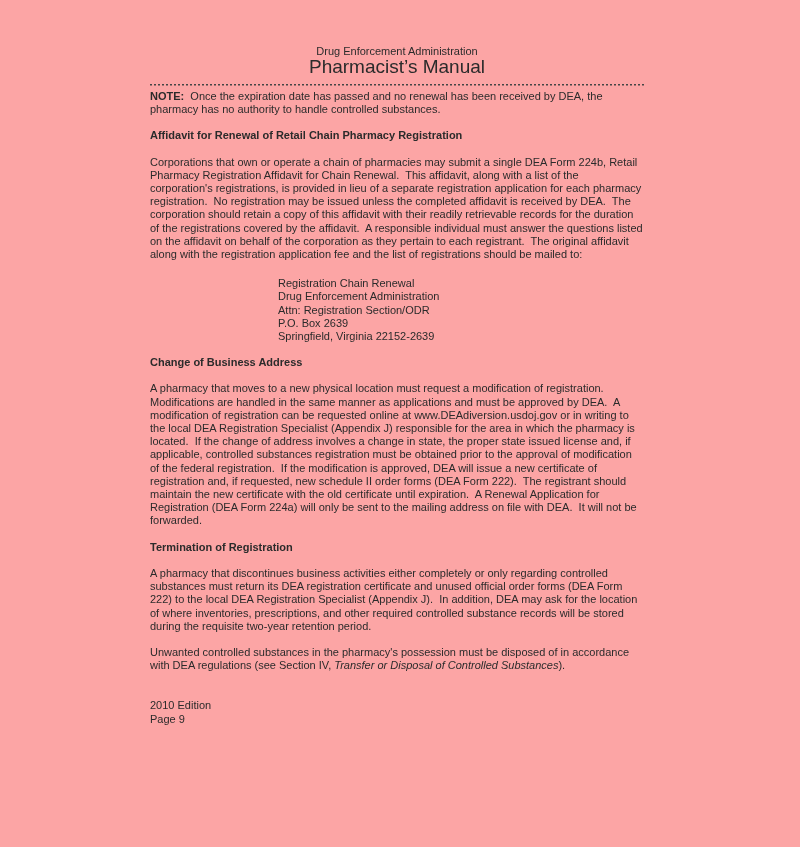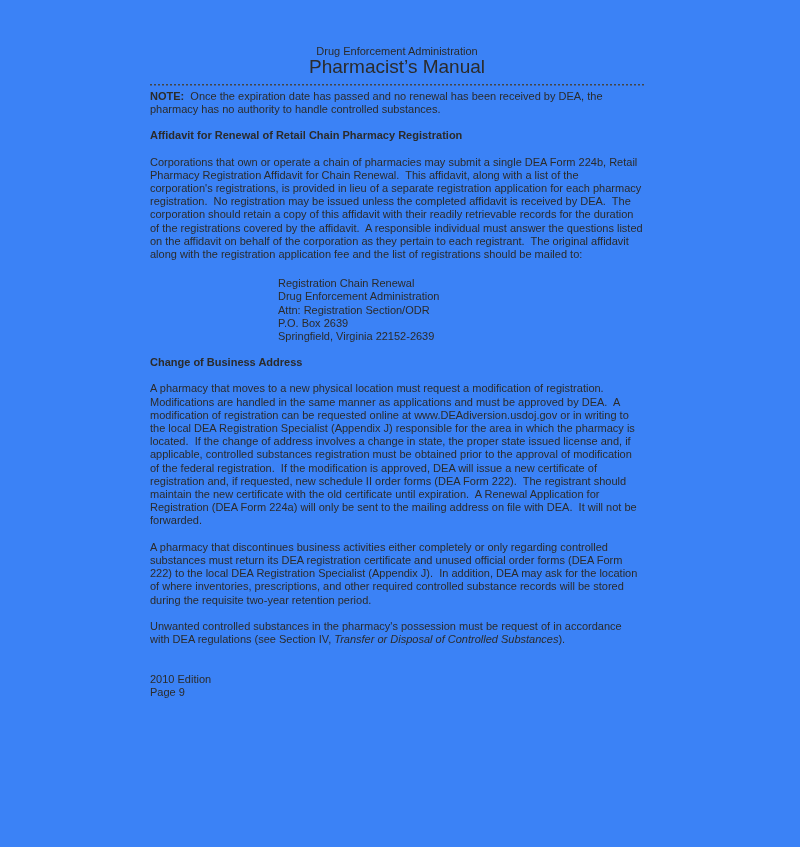--- a/index.html
+++ b/index.html
@@ -4,21 +4,21 @@
 <style>
   html, body {
     margin: 0;
     padding: 0;
     background: #ffffff;
   }
   .page {
     position: relative;
     width: 800px;
     height: 847px;
-    background: #3b82f6;
+    background: #fca5a5;
     font-family: "Liberation Sans", sans-serif;
     color: #2b2b2b;
     overflow: hidden;
   }
   .content {
     position: absolute;
     left: 150px;
     top: 44px;
     width: 494px;
     font-size: 11px;
@@ -90,24 +90,25 @@
       <div>Drug Enforcement Administration</div>
       <div>Attn:  Registration Section/ODR</div>
       <div>P.O. Box 2639</div>
       <div>Springfield, Virginia  22152-2639</div>
     </div>
 
     <h2 class="section-heading">Change of Business Address</h2>
 
     <p class="para">A pharmacy that moves to a new physical location must request a modification of registration.  Modifications are handled in the same manner as applications and must be approved by DEA.  A modification of registration can be requested online at www.DEAdiversion.usdoj.gov or in writing to the local DEA Registration Specialist (Appendix J) responsible for the area in which the pharmacy is located.  If the change of address involves a change in state, the proper state issued license and, if applicable, controlled substances registration must be obtained prior to the approval of modification of the federal registration.  If the modification is approved, DEA will issue a new certificate of registration and, if requested, new schedule II order forms (DEA Form 222).  The registrant should maintain the new certificate with the old certificate until expiration.  A Renewal Application for Registration (DEA Form 224a) will only be sent to the mailing address on file with DEA.  It will not be forwarded.</p>
 
+    <h2 class="section-heading">Termination of Registration</h2>
 
     <p class="para">A pharmacy that discontinues business activities either completely or only regarding controlled substances must return its DEA registration certificate and unused official order forms (DEA Form 222) to the local DEA Registration Specialist (Appendix J).  In addition, DEA may ask for the location of where inventories, prescriptions, and other required controlled substance records will be stored during the requisite two-year retention period.</p>
 
-    <p class="para"><span>Unwanted controlled substances in the pharmacy's possession must be request of in accordance with DEA regulations (see Section IV, </span><span class="italic">Transfer or Disposal of Controlled Substances</span><span>).</span></p>
+    <p class="para"><span>Unwanted controlled substances in the pharmacy's possession must be disposed of in accordance with DEA regulations (see Section IV, </span><span class="italic">Transfer or Disposal of Controlled Substances</span><span>).</span></p>
 
     <div class="doc-footer">
       <div>2010 Edition</div>
       <div>Page 9</div>
     </div>
 
   </div>
 </div>
 
 </body></html>

